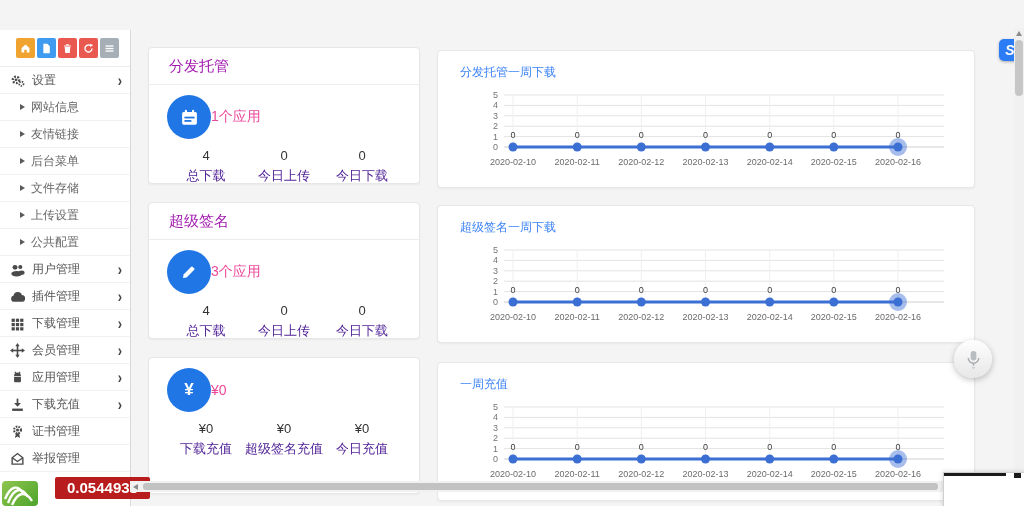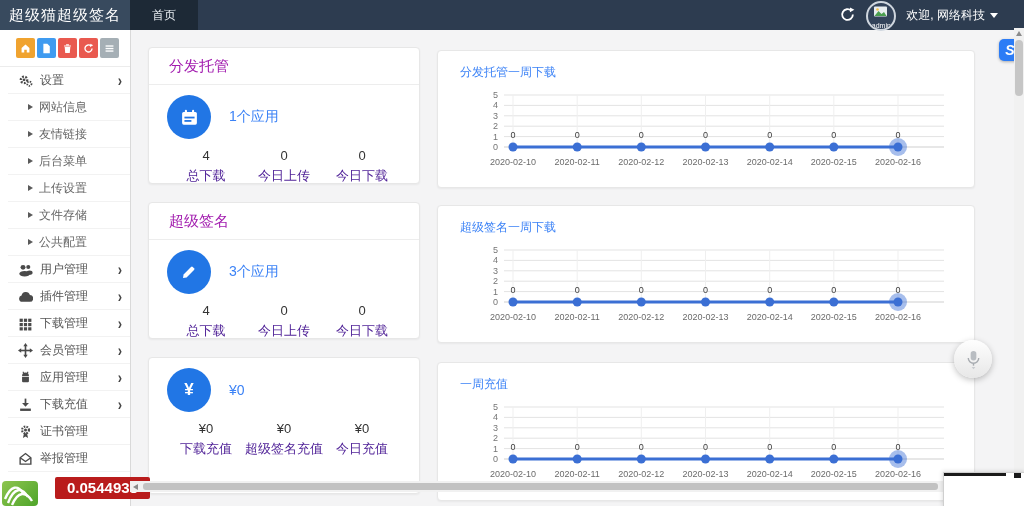--- a/index.html
+++ b/index.html
@@ -21,21 +21,21 @@
   .avatar svg{position:absolute;left:5px;top:3px;}
   .welcome{color:#fff;font-size:12px;display:flex;align-items:center;gap:5px;cursor:pointer;}
   .caret-down{width:0;height:0;border-left:4px solid transparent;border-right:4px solid transparent;
               border-top:5px solid #fff;}
 
   
   .sidebar{position:absolute;left:0;top:30px;width:130px;height:476px;background:#fff;
            border-right:1px solid #d9d9d9;}
   .quickbar{height:28px;padding:4px 0 4px 16px;display:flex;gap:2px;border-bottom:1px solid #ececec;align-items:center;}
   .qbtn{width:19px;height:20px;border-radius:2px;display:flex;align-items:center;justify-content:center;cursor:pointer;}
-  .menu{display:flex;flex-direction:column;padding-left:8px;}
+  .menu{display:flex;flex-direction:column;}
   .side-item{height:26px;display:flex;align-items:center;padding:0 8px 0 10px;
              border-bottom:1px solid #f2f2f2;font-size:12px;color:#555;cursor:pointer;background:#fff;}
   .side-item .micon{width:15px;height:15px;margin-right:7px;flex:0 0 auto;}
   .side-item .chev{margin-left:auto;color:#444;font-size:13px;font-weight:bold;transform:scaleY(1.2);}
   .side-sub{padding-left:20px;color:#666;}
   .tri-bullet{width:0;height:0;border-top:3.5px solid transparent;border-bottom:3.5px solid transparent;
               border-left:5px solid #5a5a5a;margin-right:6px;}
 
   
   .tp-logo{position:absolute;left:2px;top:481px;width:36px;height:25px;border-radius:4px;
@@ -47,21 +47,21 @@
   .card{position:absolute;background:#fff;border:1px solid #e7e7e7;border-radius:4px;
         box-shadow:0 1px 2px rgba(0,0,0,.05);}
   .stat-card{left:148px;width:270px;height:135px;}
   .chart-card{left:437px;width:536px;}
   .card-title{height:36px;line-height:36px;padding:0 20px;font-size:15px;color:#a21caf;
               border-bottom:1px solid #ededed;}
   .card-body{padding:10px 18px 0 18px;}
   .app-row{display:flex;align-items:center;}
   .icon-circle{width:44px;height:44px;border-radius:50%;background:#2176e5;display:flex;
                align-items:center;justify-content:center;color:#fff;font-size:17px;font-weight:bold;}
-  .headline{margin-left:18px;font-size:14px;color:#3b82f6;}
+  .headline{font-size:14px;color:#ec4899;}
   .stats-row{display:flex;margin-top:9px;}
   .stat{flex:1;text-align:center;}
   .stat .v{font-size:13px;color:#333;margin-bottom:4px;}
   .stat .l{font-size:13px;color:#4c1d95;}
   .chart-title{padding:13px 0 0 22px;font-size:12px;color:#3b82f6;}
   .chart-svg{display:block;margin-top:6px;}
 
   
   .mic-fab{position:absolute;left:954px;top:340px;width:38px;height:38px;border-radius:50%;
            background:linear-gradient(#fefefe,#e7e7e7);box-shadow:0 2px 6px rgba(0,0,0,.25);
@@ -80,44 +80,20 @@
   .corner-popup{position:absolute;left:943px;top:472px;width:81px;height:34px;background:#fff;
                 border:1px solid #cfcfcf;box-shadow:-1px -1px 4px rgba(0,0,0,.12);}
   .corner-popup .bar{position:absolute;left:0;top:0;height:3px;width:62px;background:#1a1a1a;}
   .corner-popup .sq{position:absolute;right:4px;top:0;width:7px;height:5px;background:#1a1a1a;}
 </style>
 </head>
 <body>
 
 <div class="page">
 
-  <div class="header">
-    <div class="brand">超级猫超级签名</div>
-    <div class="tab-home">首页</div>
-    <div class="hdr-right">
-      <span class="hdr-refresh">
-        <svg viewBox="0 0 14 14" width="15" height="15">
-            <path d="M12 7a5 5 0 1 1-1.5-3.5" fill="none" stroke="#fff" stroke-width="1.7"></path>
-            <path d="M9.4 0.4 L13.4 2.6 L9.2 4.9 Z" fill="#fff"></path>
-          </svg>
-      </span>
-      <span class="avatar">
-        <svg viewBox="0 0 14 12" width="15" height="12">
-            <rect x="0.5" y="0.5" width="13" height="10" rx="1" fill="#e8edf0"></rect>
-            <circle cx="4" cy="3.5" r="1.3" fill="#f2c14e"></circle>
-            <path d="M1 10 L5 5 L8 8 L10.5 6 L13 10 Z" fill="#4a9e4f"></path>
-          </svg>
-        <span class="alt">admin</span>
-      </span>
-      <span class="welcome">
-        <span>欢迎, 网络科技</span>
-        <span class="caret-down"></span>
-      </span>
-    </div>
-  </div>
 
   <div class="sidebar">
     <div class="quickbar">
       <span class="qbtn" style="background:#f0a32f">
         <svg viewBox="0 0 14 14" width="11" height="11">
             <path d="M2 6.5 L7 2 L12 6.5 V12 H8.6 V8.6 H5.4 V12 H2 Z" fill="#fff"></path>
           </svg>
       </span>
       <span class="qbtn" style="background:#3f9bf0">
         <svg viewBox="0 0 14 14" width="11" height="11">
@@ -163,25 +139,25 @@
       <div class="side-item side-sub">
         <span class="tri-bullet"></span>
         <span>友情链接</span>
       </div>
       <div class="side-item side-sub">
         <span class="tri-bullet"></span>
         <span>后台菜单</span>
       </div>
       <div class="side-item side-sub">
         <span class="tri-bullet"></span>
-        <span>上传设置</span>
+        <span>文件存储</span>
       </div>
       <div class="side-item side-sub">
         <span class="tri-bullet"></span>
-        <span>文件存储</span>
+        <span>上传设置</span>
       </div>
       <div class="side-item side-sub">
         <span class="tri-bullet"></span>
         <span>公共配置</span>
       </div>
       <div class="side-item">
         <svg class="micon" viewBox="0 0 14 14">
             <circle cx="4.7" cy="5" r="2.3" fill="#4a4a4a"></circle>
             <circle cx="9.6" cy="4.6" r="1.9" fill="#4a4a4a"></circle>
             <ellipse cx="6.2" cy="11" rx="5" ry="2.6" fill="#4a4a4a"></ellipse>

